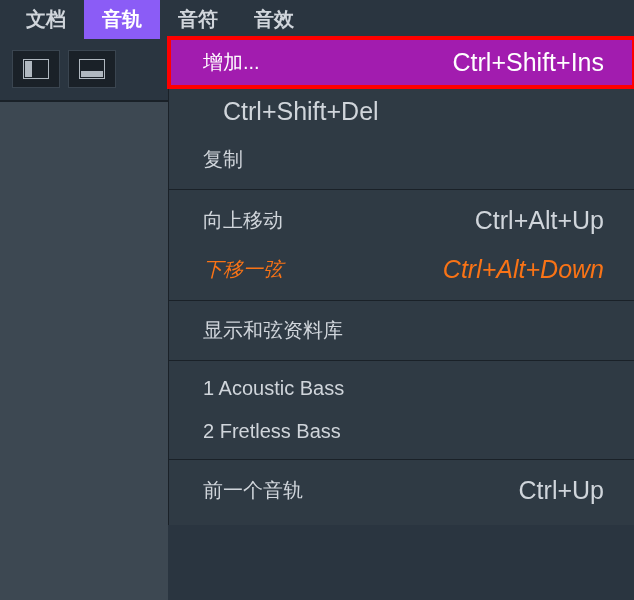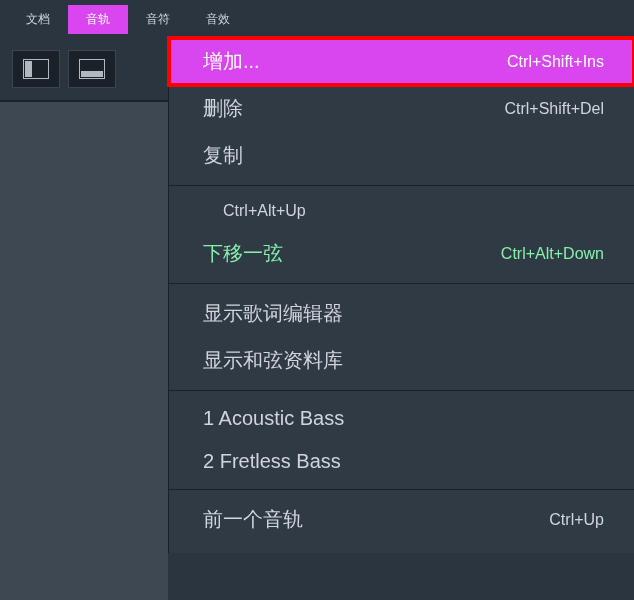--- a/index.html
+++ b/index.html
@@ -14,26 +14,27 @@
     }
     .menubar {
       display: flex;
       height: 38px;
       align-items: center;
       background: #2a3540;
       padding-left: 8px;
     }
     .menubar-item {
       padding: 6px 18px;
-      font-size: 12px;
+      font-size: 20px;
       color: #d0d5db;
       cursor: pointer;
+      font-weight: bold;
     }
     .menubar-item.active {
-      background: #d946ef;
+      background: #8b5cf6;
       color: #ffffff;
     }
     .toolbar {
       display: flex;
       gap: 8px;
       padding: 12px 12px;
       background: #2a3540;
     }
     .toolbar-btn {
       width: 48px;
@@ -67,32 +68,33 @@
     .menu-item {
       display: flex;
       align-items: center;
       justify-content: space-between;
       padding: 10px 30px 10px 34px;
       font-size: 20px;
       color: #d0d5db;
       cursor: pointer;
     }
     .menu-item.highlighted {
-      background: #d946ef;
+      background: #a21caf;
       color: #ffffff;
       outline: 4px solid #ff0000;
       outline-offset: -2px;
     }
     .menu-item.disabled {
-      color: #86efac;
+      color: #f97316;
       cursor: default;
+      font-style: italic;
     }
     .menu-item .label { flex: 1; }
     .menu-item .shortcut {
-      font-size: 16px;
+      font-size: 25px;
       margin-left: 20px;
     }
     .separator {
       height: 1px;
       background: #1a2128;
       margin: 6px 0;
     }
   </style>
 </head>
 <body>
@@ -120,43 +122,40 @@
 </div>
 
 <div class="sidebar-panel"></div>
 
 <div class="dropdown">
   <div class="menu-item highlighted">
     <span class="label">增加...</span>
     <span class="shortcut">Ctrl+Shift+Ins</span>
   </div>
   <div class="menu-item">
-    <span class="label">删除</span>
     <span class="shortcut">Ctrl+Shift+Del</span>
   </div>
   <div class="menu-item">
     <span class="label">复制</span>
     <span class="shortcut"></span>
   </div>
 
   <div class="separator"></div>
 
   <div class="menu-item">
+    <span class="label">向上移动</span>
     <span class="shortcut">Ctrl+Alt+Up</span>
   </div>
   <div class="menu-item disabled">
     <span class="label">下移一弦</span>
     <span class="shortcut">Ctrl+Alt+Down</span>
   </div>
 
   <div class="separator"></div>
 
-  <div class="menu-item">
-    <span class="label">显示歌词编辑器</span>
-  </div>
   <div class="menu-item">
     <span class="label">显示和弦资料库</span>
   </div>
 
   <div class="separator"></div>
 
   <div class="menu-item">
     <span class="label">1 Acoustic Bass</span>
   </div>
   <div class="menu-item">

